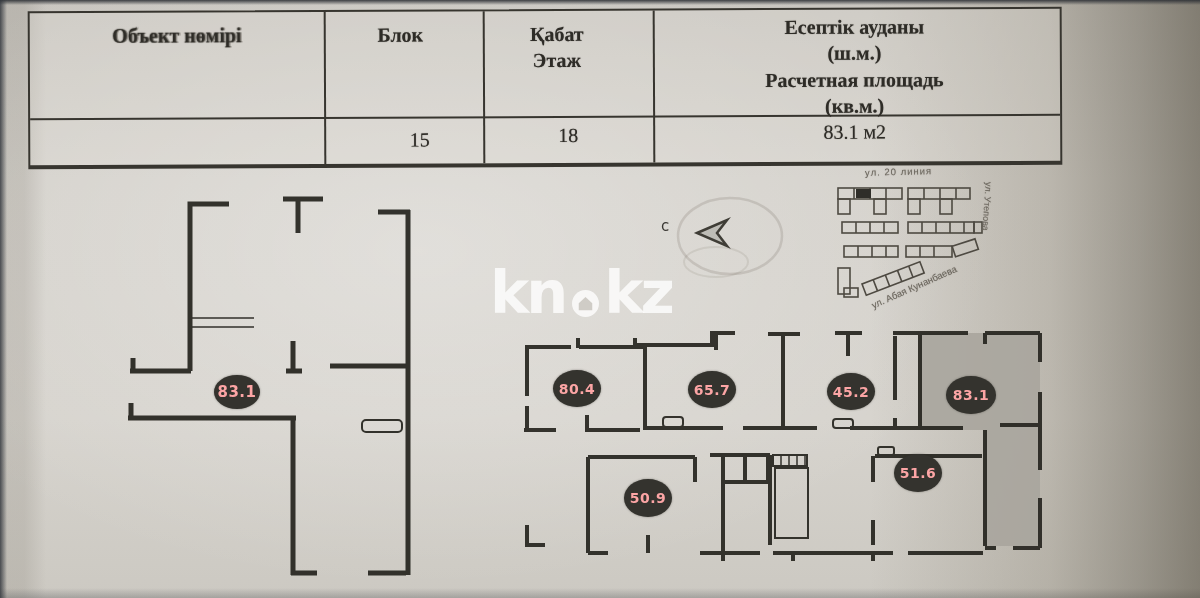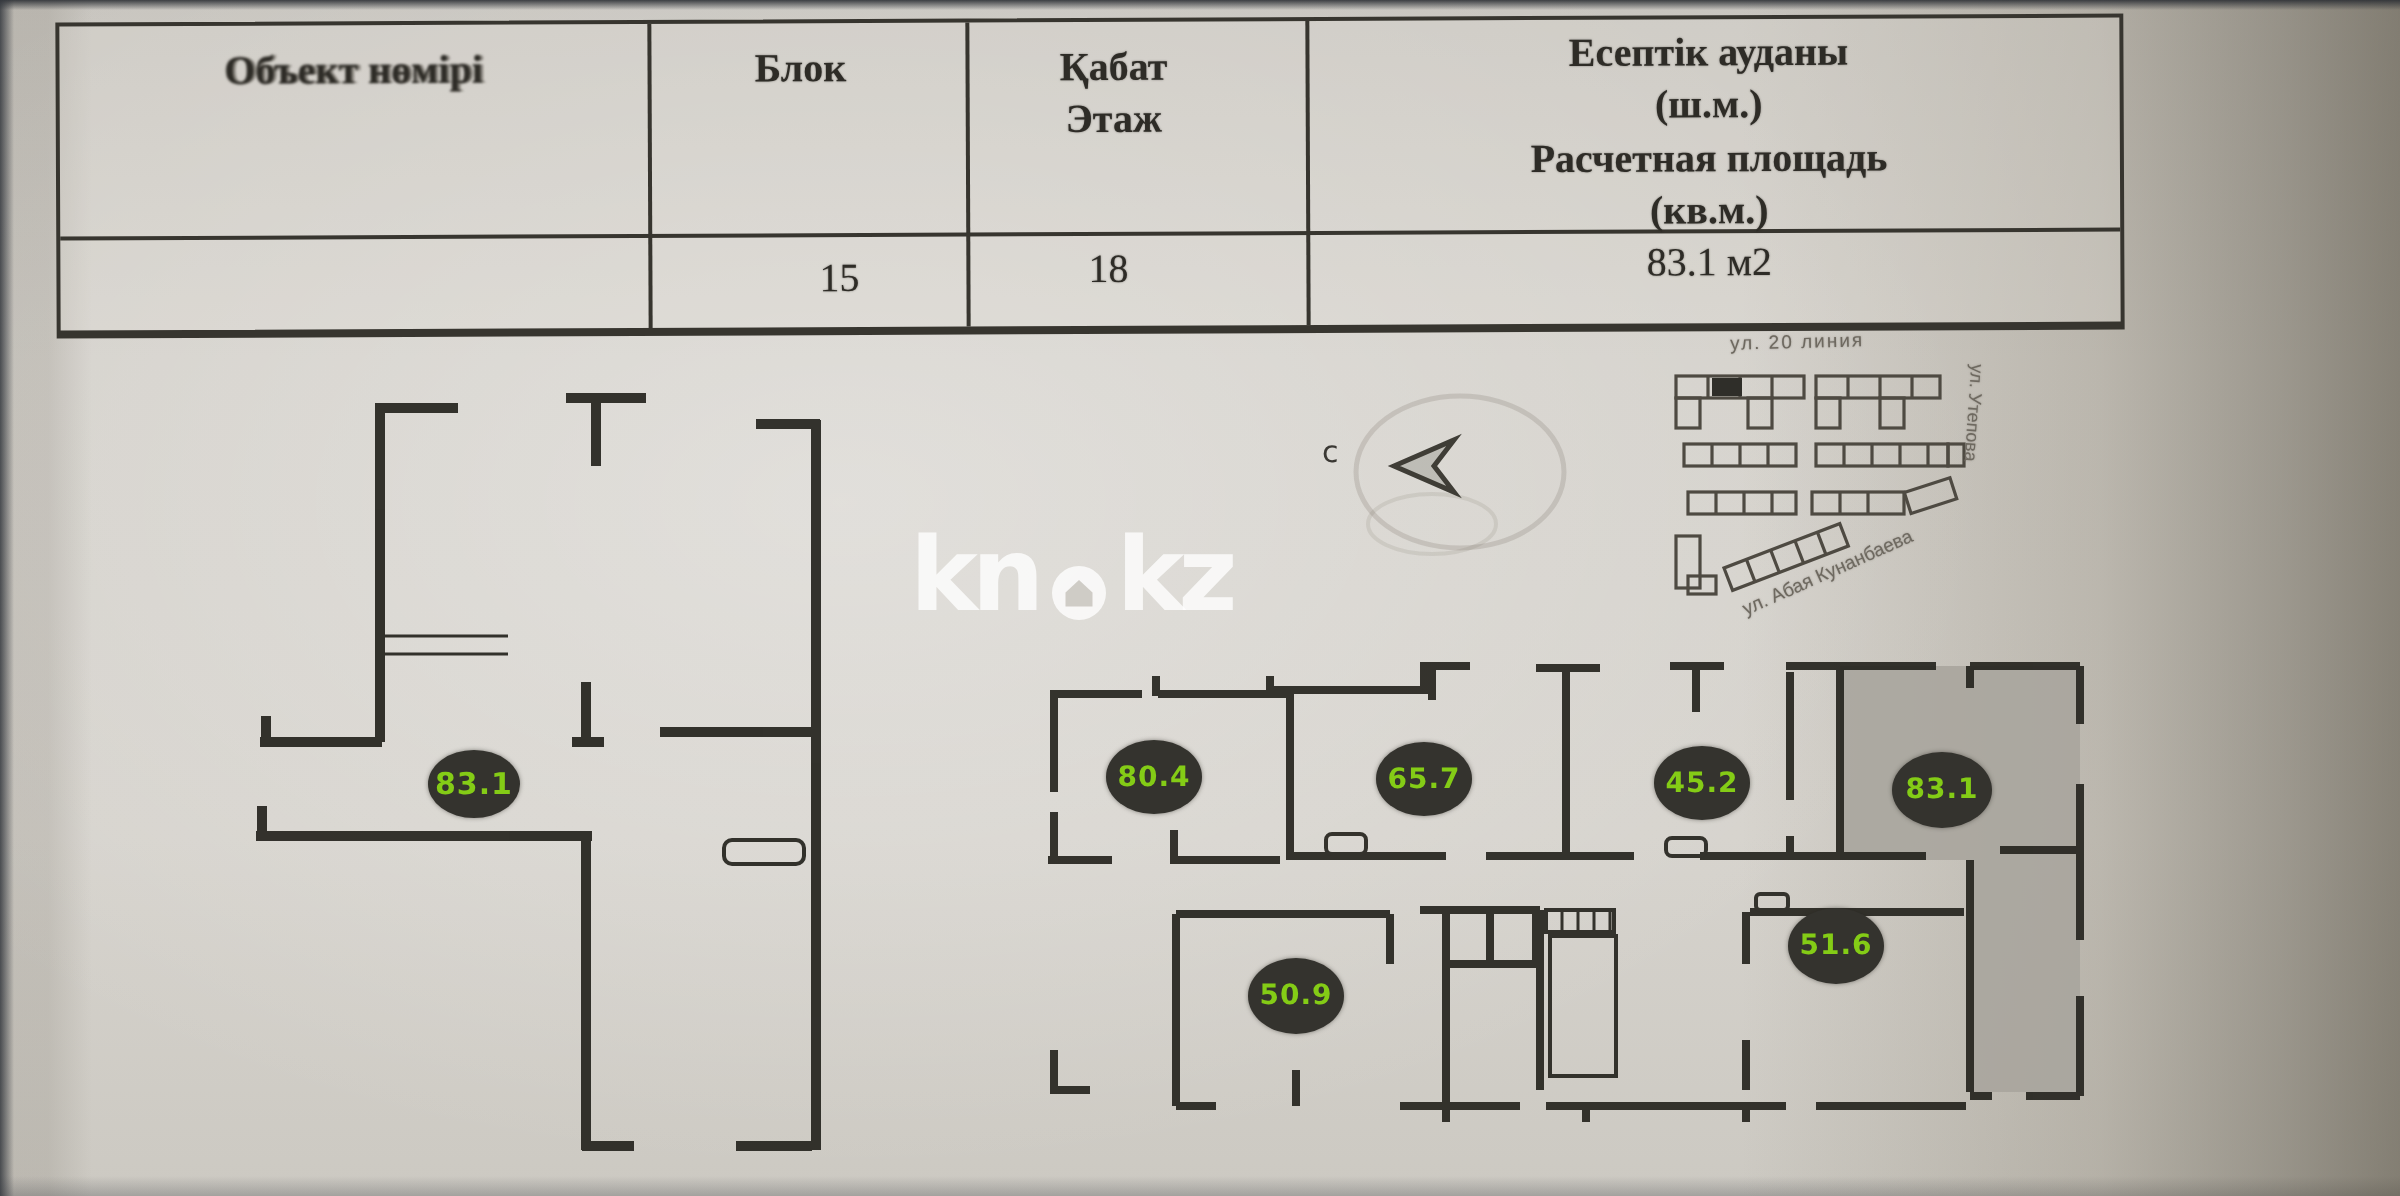--- a/index.html
+++ b/index.html
@@ -25,29 +25,29 @@
   }
   .doc-table .vline{position:absolute;top:0;bottom:0;width:2px;background:#37352f;}
   .doc-table .hline{position:absolute;left:0;right:0;height:2px;background:#37352f;}
   .cell{position:absolute;text-align:center;color:#2e2c27;font-size:20px;
         text-shadow:0 0 1px rgba(44,40,34,0.55);}
   .cell.hd{font-weight:bold;}
   .preline{white-space:pre-line;line-height:1.32;}
   .smear{filter:blur(0.4px);text-shadow:1.5px 0 0 rgba(56,50,42,0.45),0 0 1px rgba(44,40,34,0.6);}
   
   .badge{
-    position:absolute;background:#34332e;color:#84cc16;border-radius:50%;
+    position:absolute;background:#34332e;color:#fca5a5;border-radius:50%;
     display:flex;align-items:center;justify-content:center;
     font-family:"DejaVu Sans",sans-serif;font-weight:bold;font-size:14px;
     letter-spacing:0.5px;box-shadow:0 0 2px rgba(40,38,32,0.5);
   }
   
   .watermark{
-    position:absolute;left:455px;top:266px;display:flex;align-items:flex-end;
-    font-family:"DejaVu Sans",sans-serif;font-weight:bold;font-size:51px;
+    position:absolute;left:490px;top:266px;display:flex;align-items:flex-end;
+    font-family:"DejaVu Sans",sans-serif;font-weight:bold;font-size:59px;
     letter-spacing:-3px;color:rgba(255,255,255,0.78);line-height:0.92;
     user-select:none;
   }
   .watermark .wm-icon{margin:0 5px 3px 7px;}
   
   .north-label{position:absolute;left:661px;top:217px;font-family:"DejaVu Sans",sans-serif;
     font-size:15px;color:#3a3833;}
   .street{position:absolute;font-family:"Liberation Sans",sans-serif;color:#6e6960;
     text-shadow:0 0 1px rgba(110,105,96,0.6);}
   .street-top{left:865px;top:166px;font-size:9.5px;transform:rotate(-1.5deg);letter-spacing:1px;}
@@ -71,21 +71,21 @@
     <div class="cell hd" style="left:294px;width:153px;top:12px">Блок</div>
     <div class="cell hd preline" style="left:453px;width:148px;top:10px">Қабат
 Этаж</div>
     <div class="cell hd preline" style="left:623px;width:403px;top:4px">Есептік ауданы
 (ш.м.)
 Расчетная площадь
 (кв.м.)</div>
 
     <div class="cell" style="left:0;width:294px;top:115px"></div>
     <div class="cell" style="left:294px;width:191px;top:117px">15</div>
-    <div class="cell" style="left:439px;width:170px;top:113px">18</div>
+    <div class="cell" style="left:453px;width:170px;top:113px">18</div>
     <div class="cell" style="left:623px;width:403px;top:111px">83.1 м2</div>
   </div>
 
   <svg class="abs" style="left:0;top:0" width="1200" height="598" viewBox="0 0 1200 598">
 
     <polygon points="920,333 1040,333 1040,546 985,546 985,430 920,430" fill="#a8a59d" opacity="0.9"></polygon>
 
     <g>
       <ellipse cx="730" cy="236" rx="52" ry="38" fill="none" stroke="rgba(110,102,88,0.20)" stroke-width="2.5"></ellipse>
       <ellipse cx="716" cy="262" rx="32" ry="15" fill="none" stroke="rgba(110,102,88,0.13)" stroke-width="2"></ellipse>

